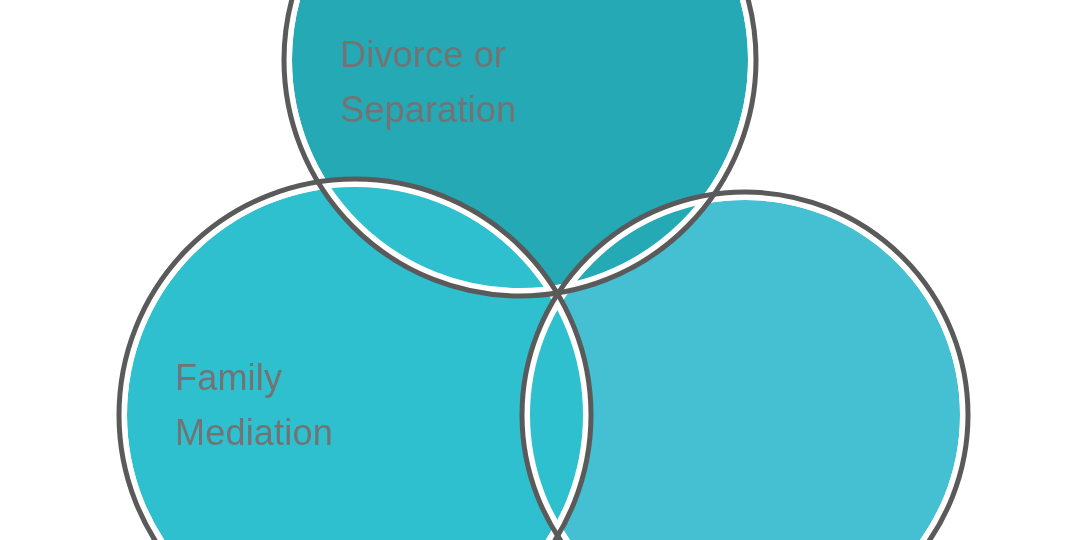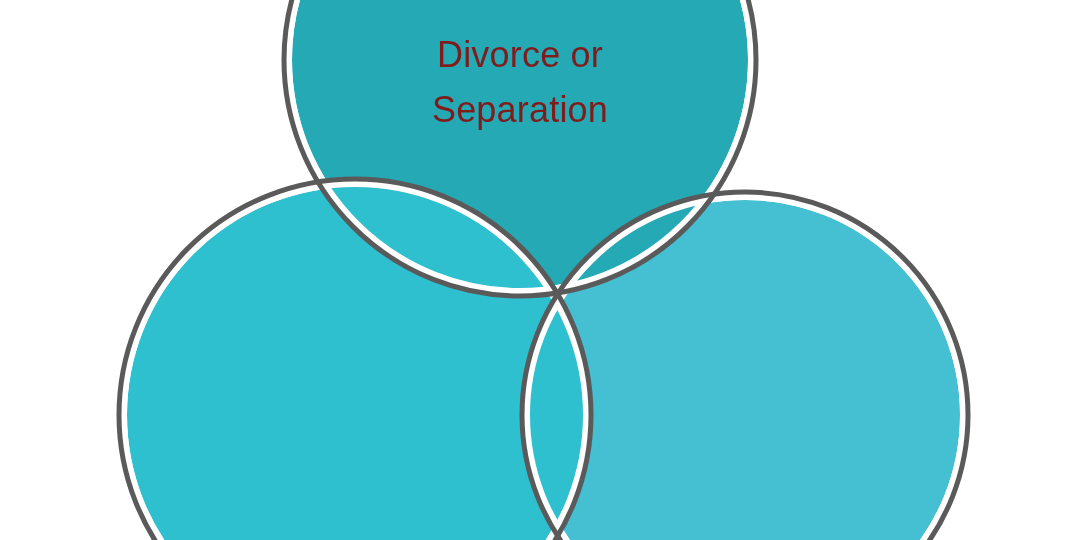--- a/index.html
+++ b/index.html
@@ -18,22 +18,22 @@
   #venn-svg {
     position: absolute;
     left: 0;
     top: 0;
     width: 1080px;
     height: 540px;
     display: block;
   }
   .venn-label {
     position: absolute;
-    text-align: center;
-    color: #7f1d1d;
+    text-align: left;
+    color: #737373;
     font-family: "Liberation Sans", sans-serif;
     font-weight: 300;
     font-size: 36px;
     line-height: 1.52;
     letter-spacing: 0.2px;
     white-space: pre-line;
     pointer-events: none;
     -webkit-font-smoothing: antialiased;
   }
   #label-top {
@@ -74,15 +74,17 @@
     <g fill="none" stroke="#5a5a5a" stroke-width="5">
       <circle cx="520" cy="60" r="236" stroke="#5a5a5a" stroke-width="5"></circle>
       <circle cx="355" cy="415" r="236" stroke="#5a5a5a" stroke-width="5"></circle>
       <circle cx="745" cy="415" r="223" stroke="#5a5a5a" stroke-width="5"></circle>
     </g>
   </svg>
 
   <div class="venn-label" id="label-top">Divorce or
 Separation</div>
 
+  <div class="venn-label" id="label-left">Family
+Mediation</div>
 
 
 </div>
 
 </body></html>

